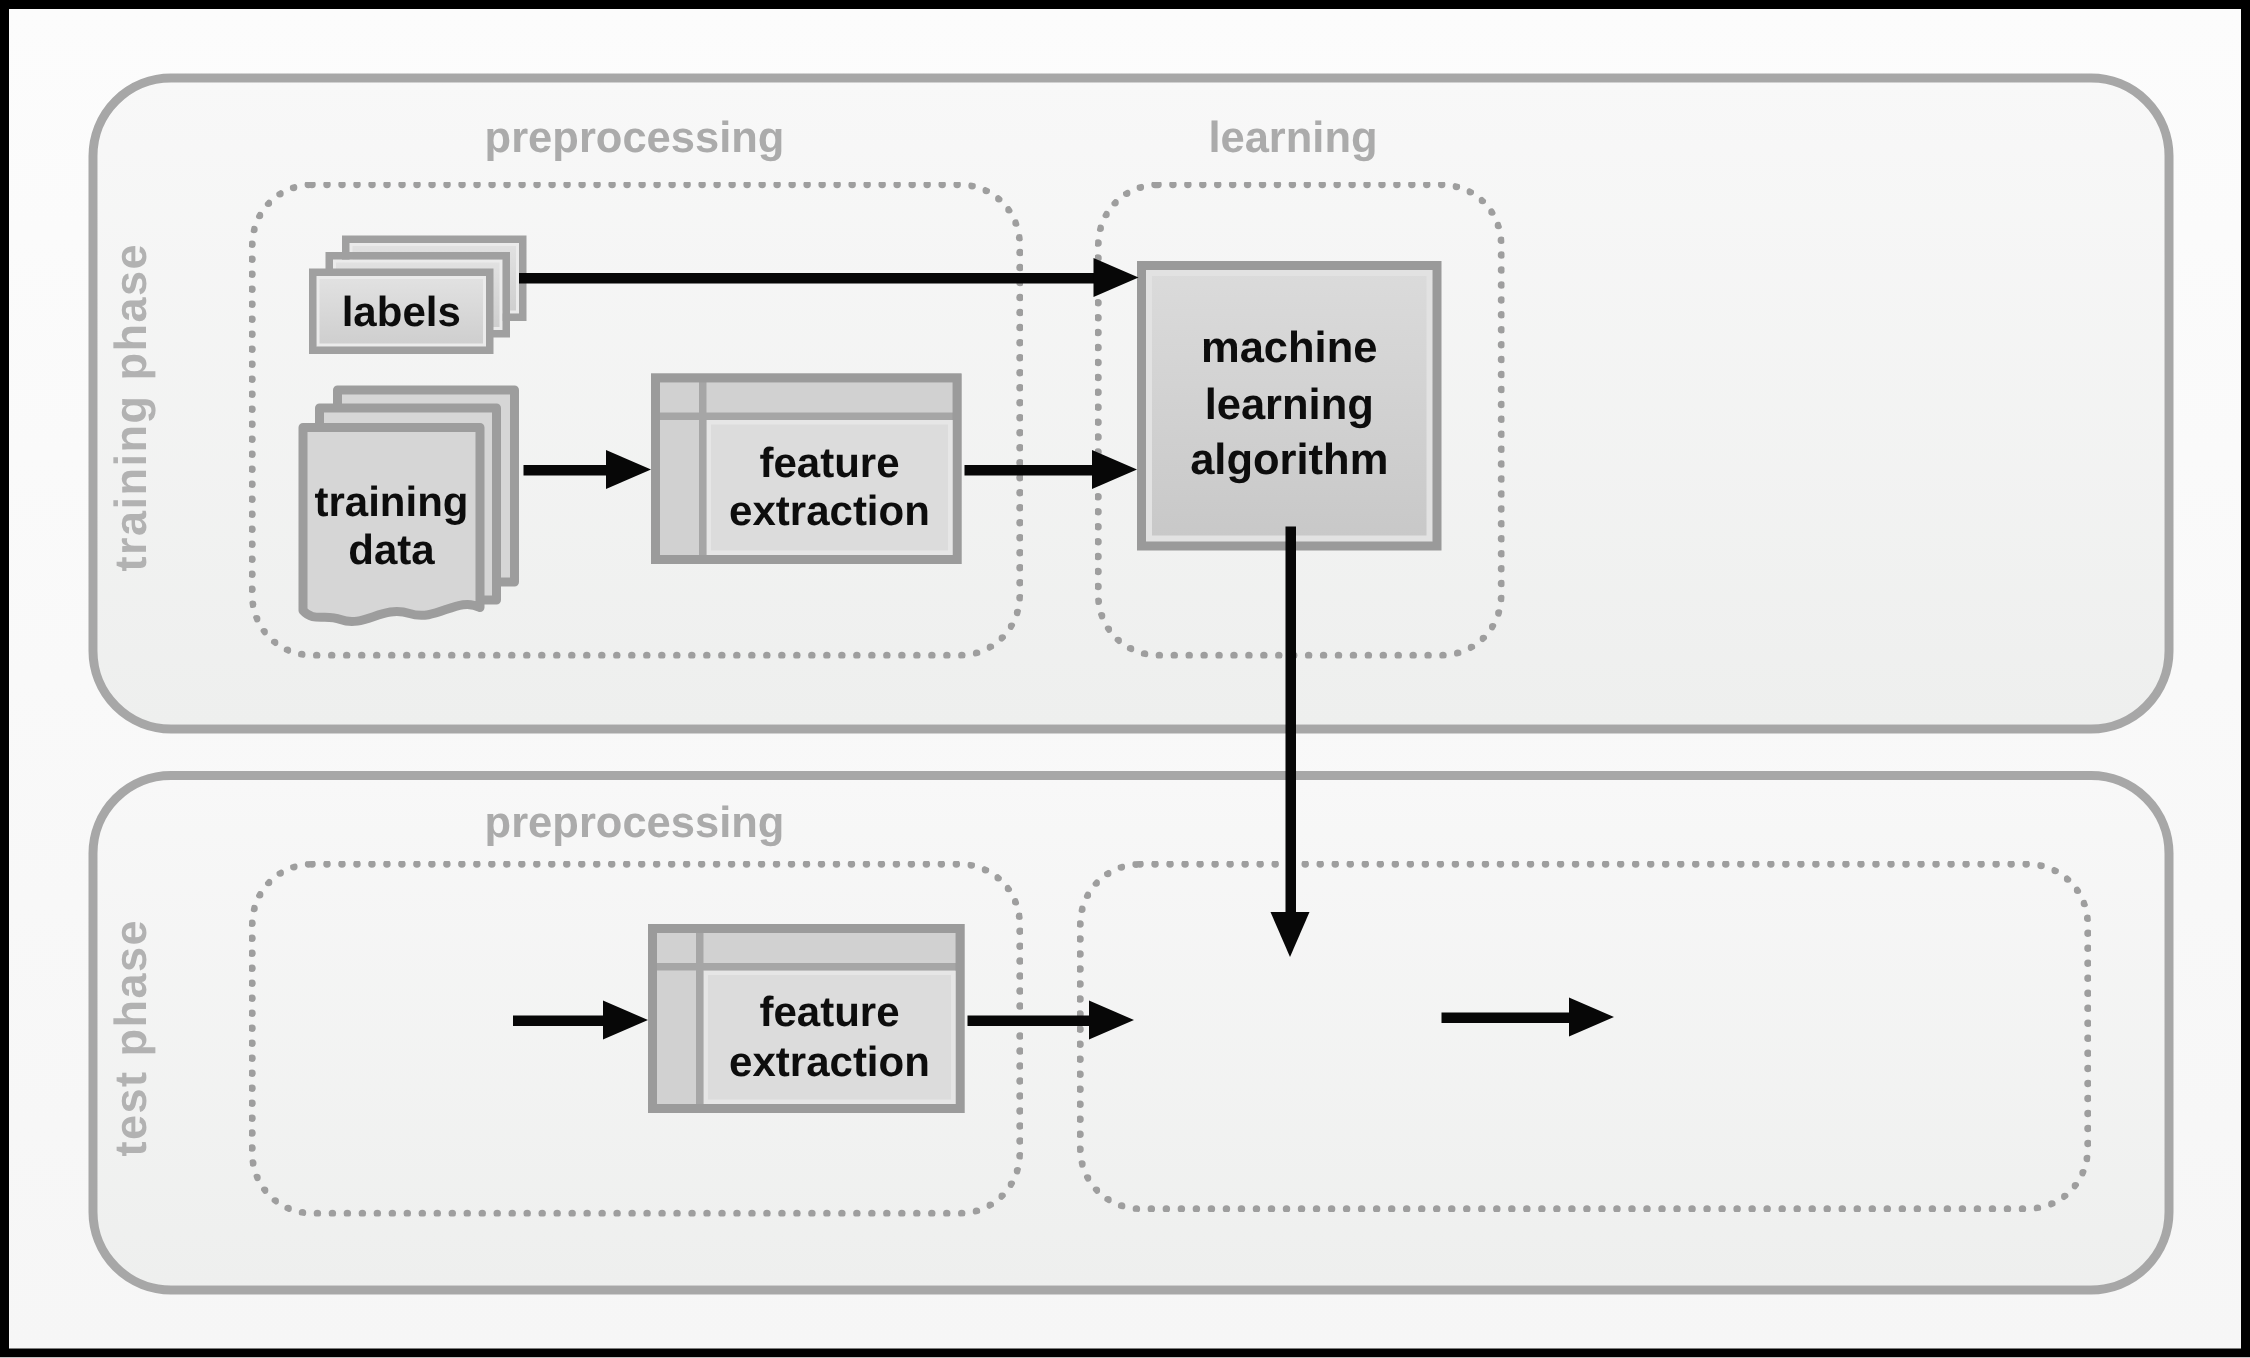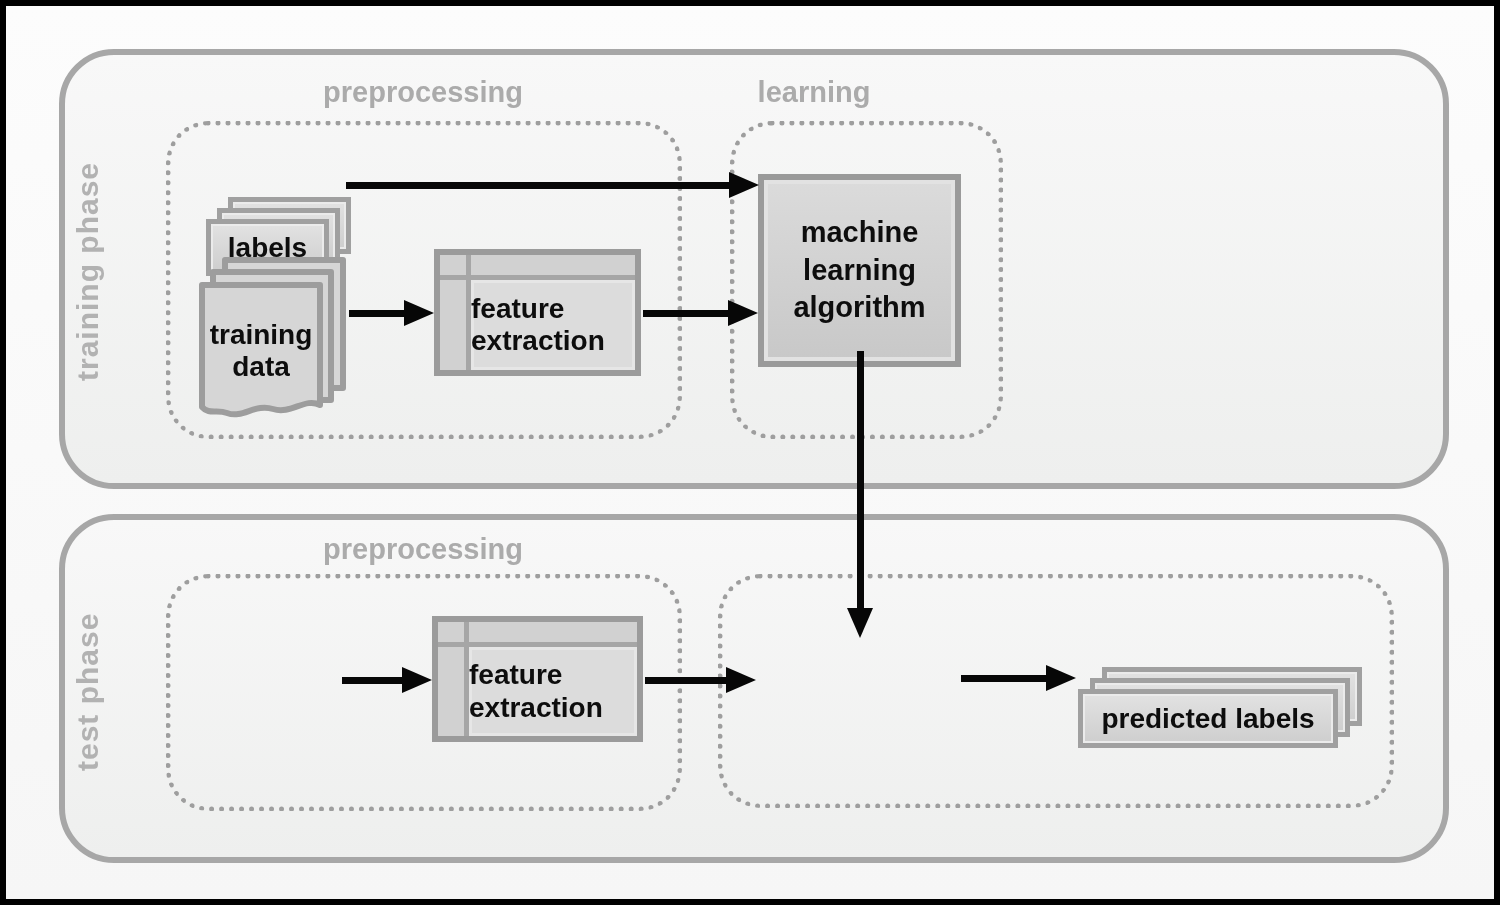--- a/index.html
+++ b/index.html
@@ -64,21 +64,21 @@
     align-items: center;
     justify-content: center;
     text-align: center;
     font-size: 29px;
     font-weight: bold;
     line-height: 1.3;
     color: #0d0d0d;
   }
 
   
-  .card-stack { position: absolute; margin-top: 40px; }
+  .card-stack { position: absolute; }
   .card {
     position: absolute;
     border: 5px solid #a0a0a0;
     background: linear-gradient(180deg, #e2e2e2, #cecece);
     box-shadow: inset 0 0 0 2px #ebebeb;
     display: flex;
     align-items: center;
     justify-content: center;
     font-size: 28px;
     font-weight: bold;
@@ -114,21 +114,21 @@
     height: 100%;
   }
   .fe-cell { background: #d1d1d1; }
   .fe-cell.main { background: #dcdcdc; box-shadow: inset 0 0 0 3px #e6e6e6; }
   .fe-label {
     position: absolute;
     left: 31px; top: 25px; right: 0; bottom: 0;
     display: flex;
     align-items: center;
     justify-content: center;
-    text-align: left;
+    text-align: center;
     font-size: 28px;
     font-weight: bold;
     line-height: 1.15;
     color: #0d0d0d;
   }
 
   
   .arrow-line { position: absolute; background: #070707; }
   .arrow-head-right {
     position: absolute;
@@ -155,21 +155,21 @@
 
   <div class="phase-label" style="left:50px; top:138px; width:64px; height:255px;">training phase</div>
   <div class="phase-label" style="left:50px; top:578px; width:64px; height:215px;">test phase</div>
 
   <div class="dotted-box" style="left:160px; top:115px; width:516px; height:318px;"></div>
   <div class="dotted-box" style="left:724px; top:115px; width:273px; height:318px;"></div>
   <div class="dotted-box" style="left:160px; top:568px; width:516px; height:237px;"></div>
   <div class="dotted-box" style="left:712px; top:568px; width:676px; height:234px;"></div>
 
   <div class="section-title" style="left:417px; top:70px;">preprocessing</div>
-  <div class="section-title" style="left:808px; top:70px;">learning</div>
+  <div class="section-title" style="left:856px; top:70px;">learning</div>
   <div class="section-title" style="left:417px; top:527px;">preprocessing</div>
 
   <div class="card-stack" style="left:200px; top:151px; width:146px; height:80px;">
     <div class="card" style="left:22px; top:0; width:123px; height:57px;"></div>
     <div class="card" style="left:11px; top:11px; width:123px; height:57px;"></div>
     <div class="card" style="left:0; top:22px; width:123px; height:57px;">
       <span>labels</span>
     </div>
   </div>
 
@@ -203,27 +203,20 @@
     <div class="fe-grid">
       <div class="fe-cell"></div>
       <div class="fe-cell"></div>
       <div class="fe-cell"></div>
       <div class="fe-cell main"></div>
     </div>
     <div class="fe-label">feature extraction</div>
   </div>
 
 
-  <div class="card-stack" style="left:1072px; top:621px; width:285px; height:81px;">
-    <div class="card" style="left:24px; top:0; width:260px; height:59px;"></div>
-    <div class="card" style="left:12px; top:11px; width:260px; height:59px;"></div>
-    <div class="card" style="left:0; top:22px; width:260px; height:59px;">
-      <span>predicted labels</span>
-    </div>
-  </div>
 
   <div>
     <div class="arrow-line" style="left:340px; top:176px; width:385px; height:7px;"></div>
     <div class="arrow-head-right" style="left:723px; top:166px;"></div>
   </div>
 
   <div>
     <div class="arrow-line" style="left:343px; top:304px; width:57px; height:7px;"></div>
     <div class="arrow-head-right" style="left:398px; top:294px;"></div>
   </div>

